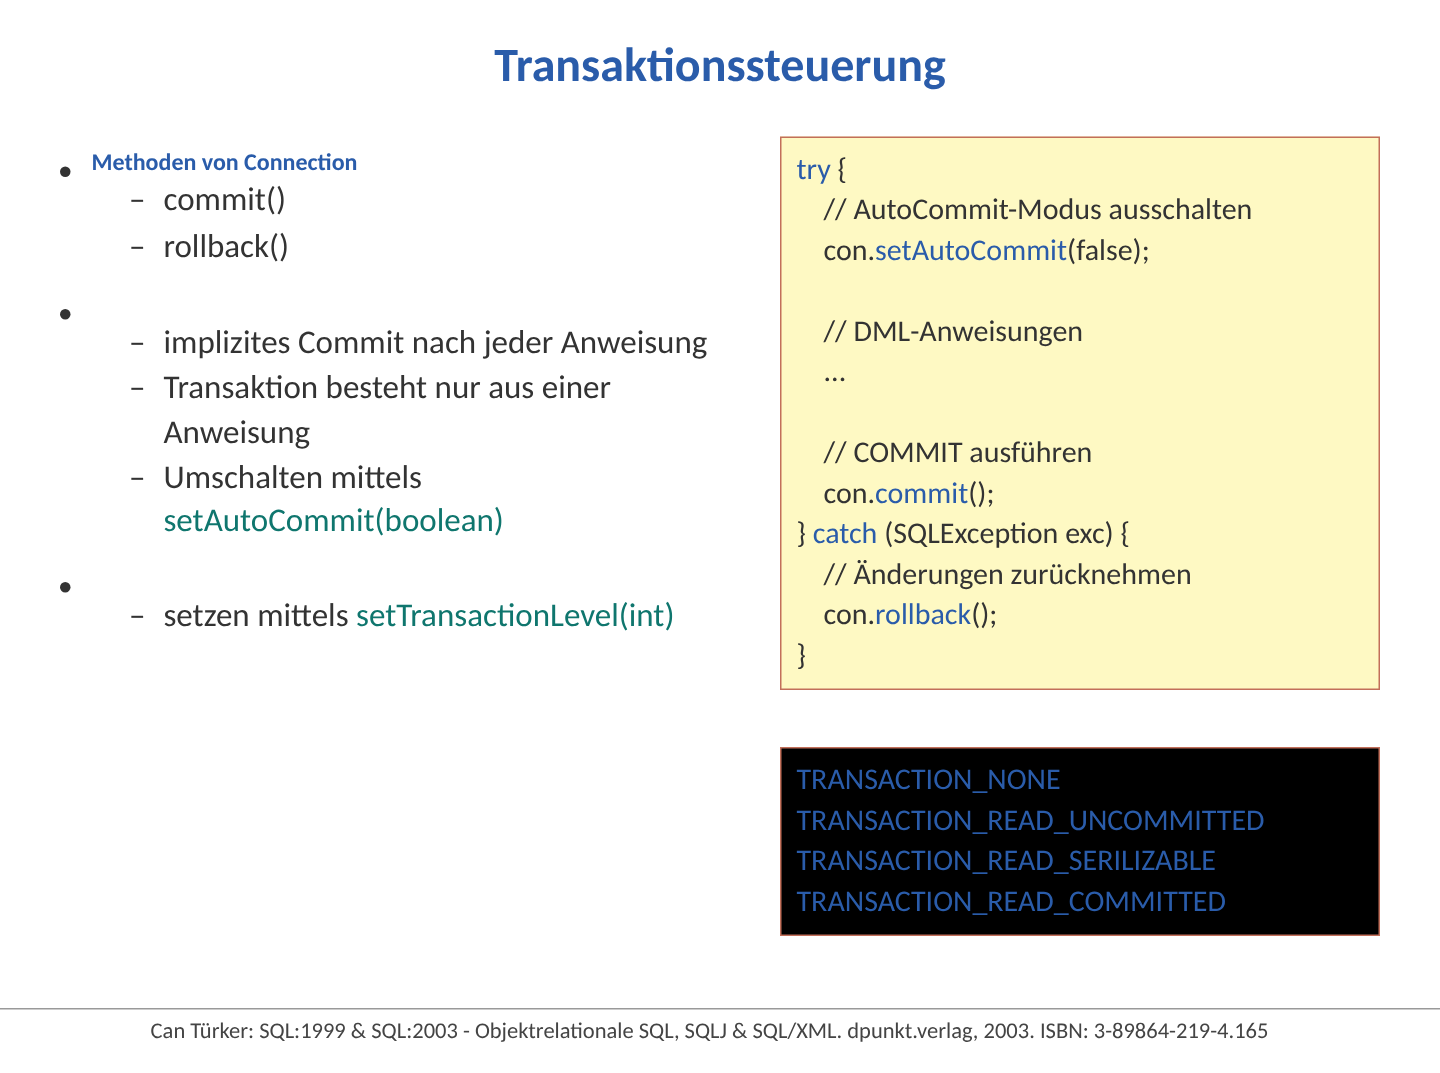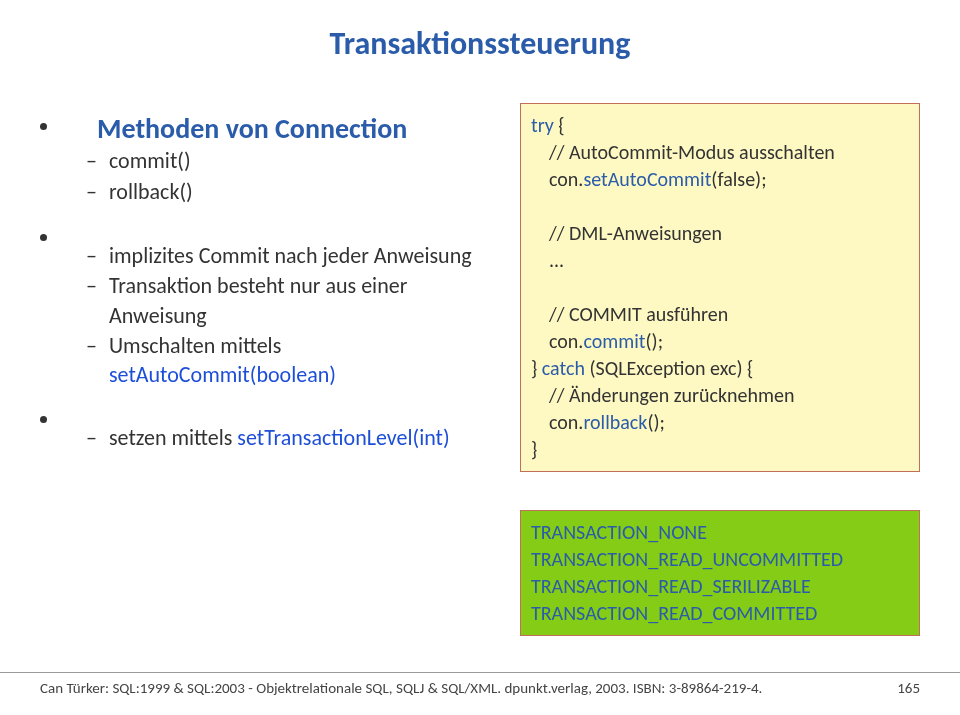--- a/index.html
+++ b/index.html
@@ -15,21 +15,21 @@
     width: 100%;
     height: 100%;
     padding: 24px 40px 0 40px;
     position: relative;
   }
   .title {
     text-align: center;
     font-size: 32px;
     font-weight: bold;
     color: #2a5caa;
-    margin-bottom: 40px;
+    margin-bottom: 28px;
   }
   .cols {
     display: flex;
     gap: 20px;
   }
   .left {
     flex: 0 0 460px;
   }
   .right {
     flex: 1;
@@ -42,24 +42,23 @@
   .dot {
     width: 7px;
     height: 7px;
     border-radius: 50%;
     background: #333;
     margin-top: 12px;
     margin-right: 14px;
     flex-shrink: 0;
   }
   .main-label {
-    font-size: 28px;
+    font-size: 16px;
     font-weight: bold;
     color: #2a5caa;
-    margin-left: 36px;
   }
   .sub-list {
     margin-left: 46px;
     margin-top: 0;
   }
   .sub-item {
     display: flex;
     align-items: flex-start;
     margin-bottom: 0;
     line-height: 1.35;
@@ -69,55 +68,55 @@
     color: #333;
     margin-right: 12px;
     flex-shrink: 0;
     line-height: 1.4;
   }
   .sub-text {
     font-size: 22px;
     color: #333;
   }
   .sub-text .method {
-    color: #1d4ed8;
+    color: #0f766e;
   }
   .codebox {
     border: 1.5px solid #c26f5a;
     background: #fef9c3;
     padding: 8px 10px 8px 10px;
     font-size: 20px;
     line-height: 1.35;
   }
   .codebox .kw { color: #2a5caa; }
   .codebox .cmt { color: #333; }
   .codebox .plain { color: #333; }
   .codebox .indent1 { padding-left: 18px; }
   .isobox {
     border: 1.5px solid #c26f5a;
-    background: #84cc16;
+    background: #000000;
     padding: 8px 10px;
     font-size: 20px;
     line-height: 1.35;
     color: #2a5caa;
     margin-top: 38px;
   }
   .footer {
     position: absolute;
     bottom: 18px;
     left: 0;
     width: 100%;
     border-top: 1.5px solid #999;
     padding-top: 6px;
     display: flex;
-    justify-content: space-between;
+    justify-content: center;
     font-size: 15px;
     color: #444;
     padding-left: 40px;
-    padding-right: 40px;
+    padding-right: 54px;
   }
 </style>
 </head>
 <body>
 
 <div class="slide">
 
   <div class="title">Transaktionssteuerung</div>
 
   <div class="cols">

